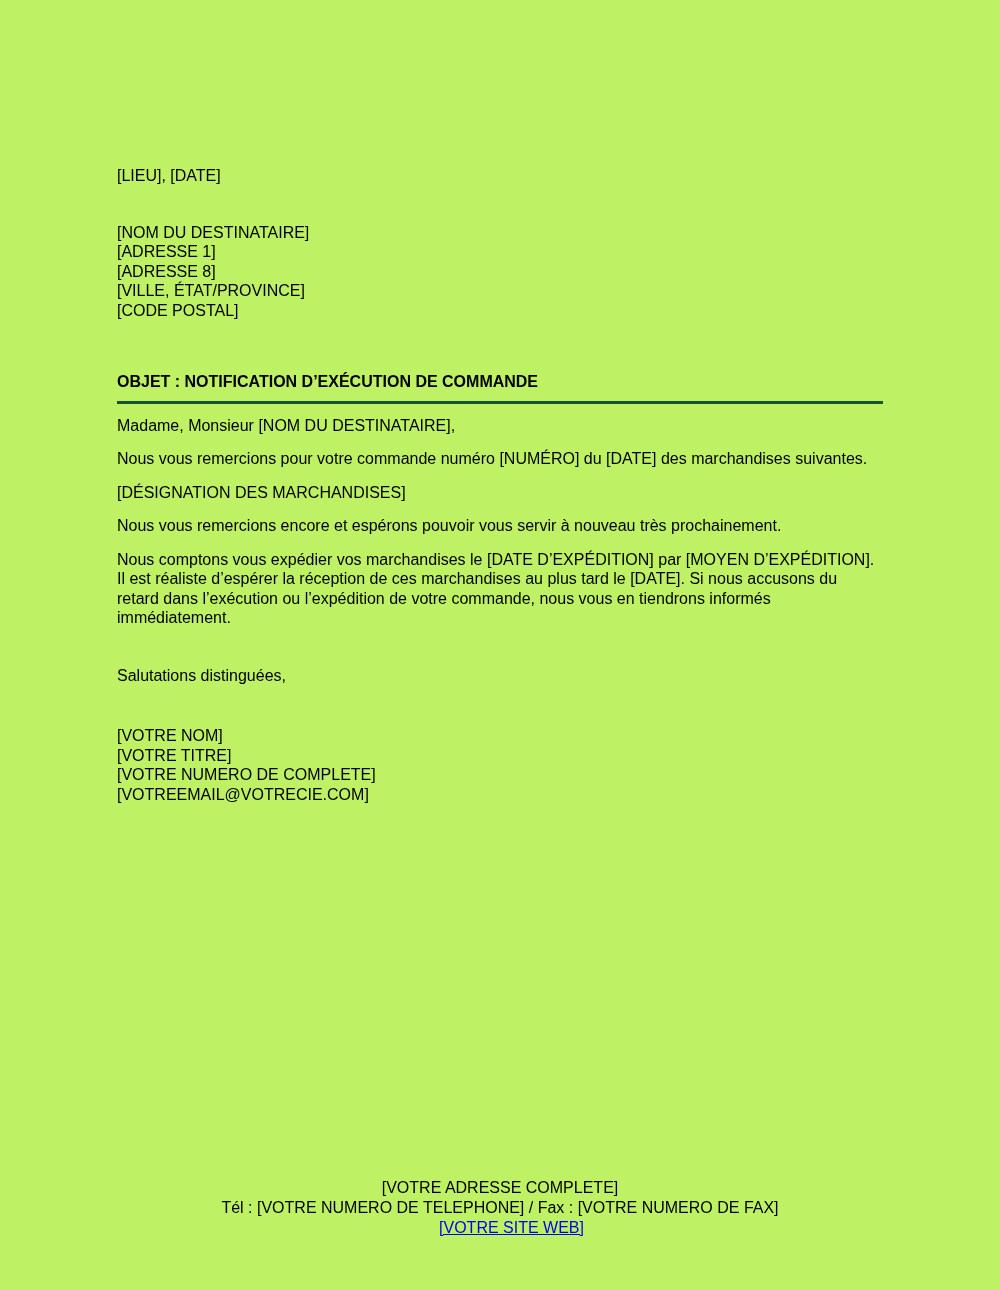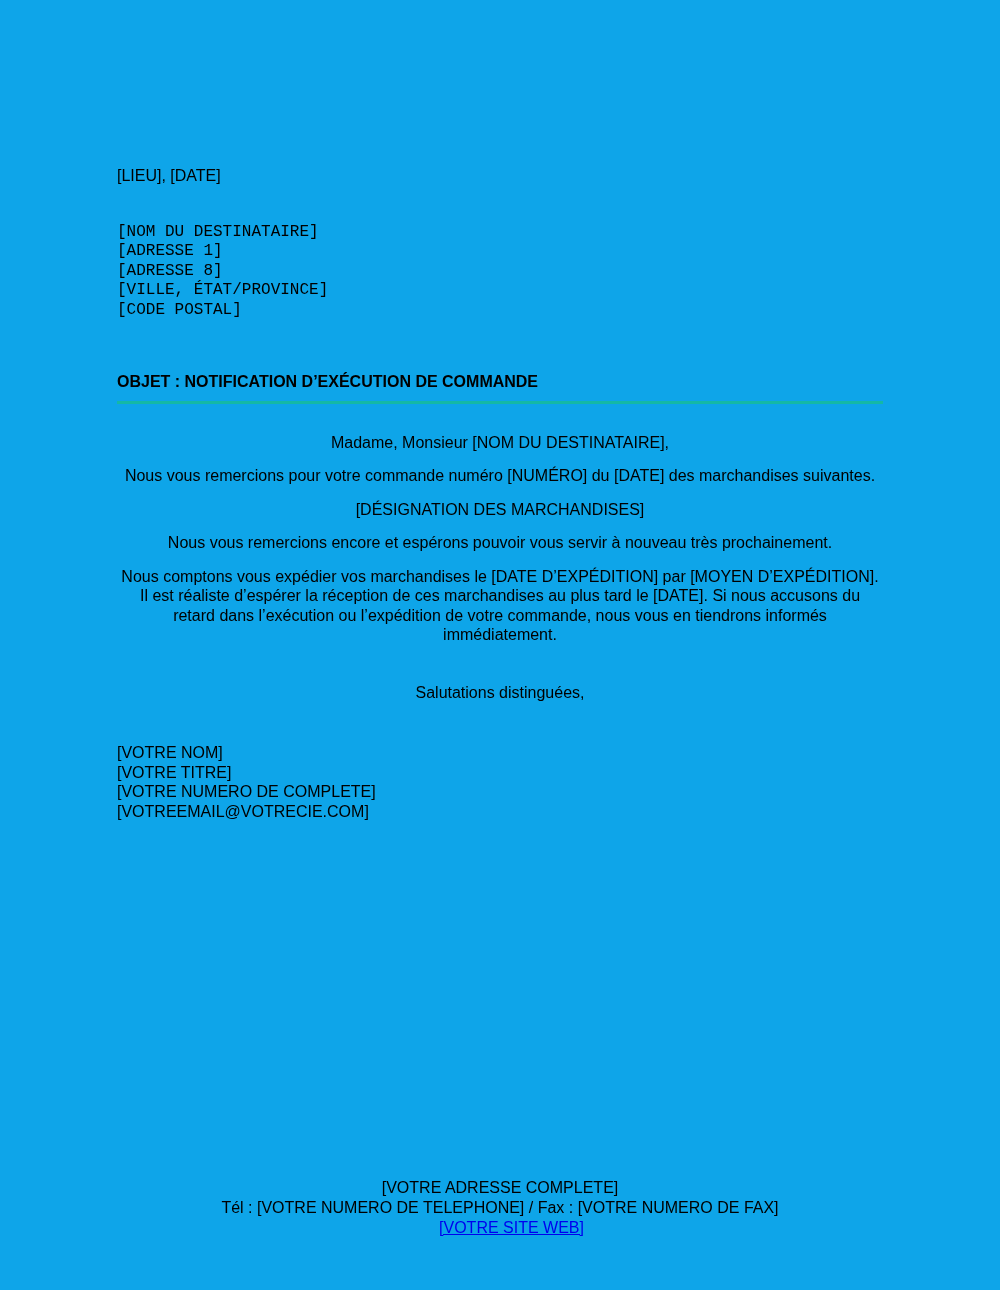--- a/index.html
+++ b/index.html
@@ -5,45 +5,43 @@
   html, body {
     margin: 0;
     padding: 0;
     background: #ffffff;
   }
   .page {
     position: relative;
     width: 1000px;
     height: 1290px;
     margin: 0 auto;
-    background: #0ea5e9;
+    background: #bef264;
     color: #000000;
     font-family: "Liberation Sans", sans-serif;
     font-size: 16px;
     line-height: 1.22;
     box-sizing: border-box;
     padding: 166px 117px 0 117px;
     overflow: hidden;
   }
   .date-line {
     margin-bottom: 37px;
   }
   .recipient-block {
     margin-bottom: 52px;
-    font-family: Liberation Mono, monospace;
   }
   .subject-heading {
     font-weight: bold;
     padding-bottom: 9px;
-    border-bottom: 3px solid #14b8a6;
-    margin-bottom: 29px;
+    border-bottom: 3px solid #14532d;
+    margin-bottom: 12px;
   }
   .para {
     margin: 0 0 14px 0;
-    text-align: center;
   }
   .closing {
     margin-top: 38px;
   }
   .signature-block {
     margin-top: 41px;
   }
   .footer {
     position: absolute;
     left: 0;

